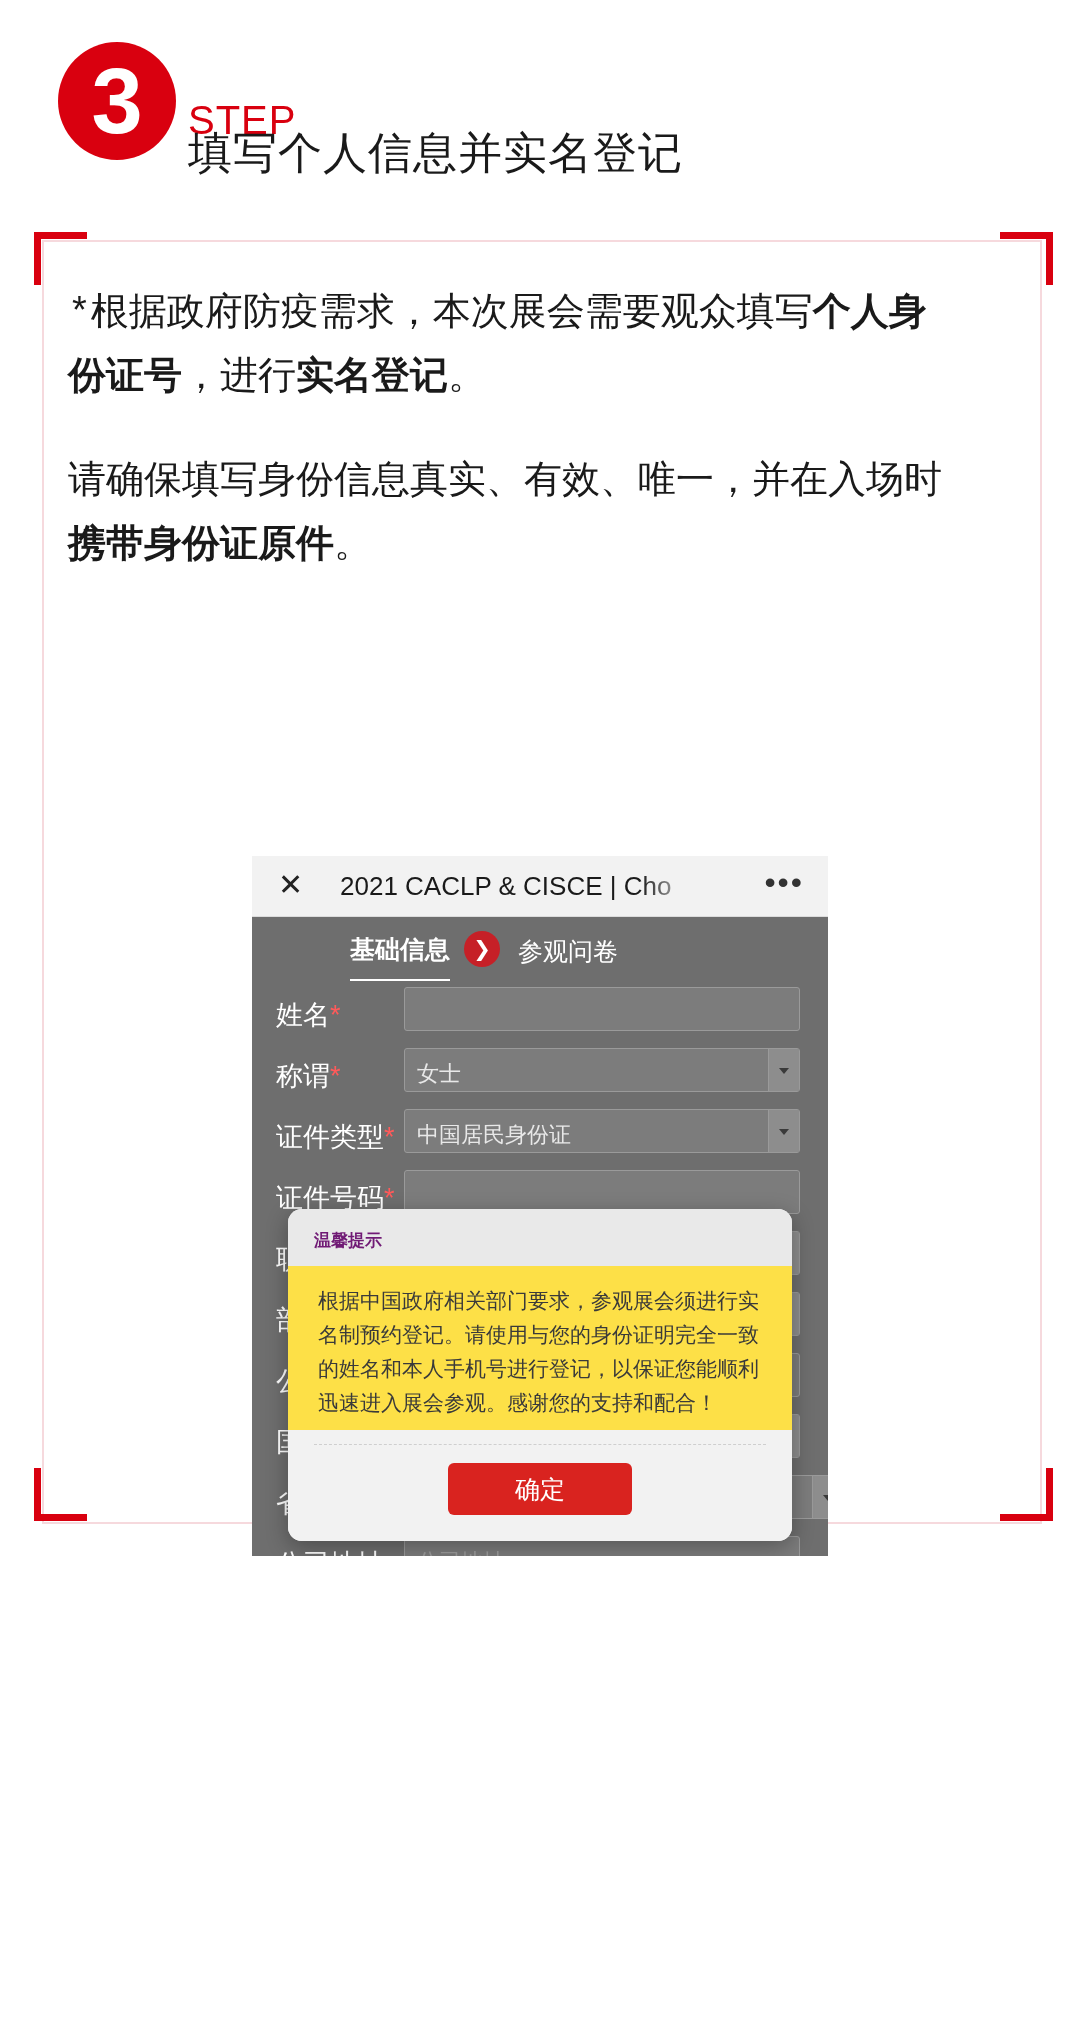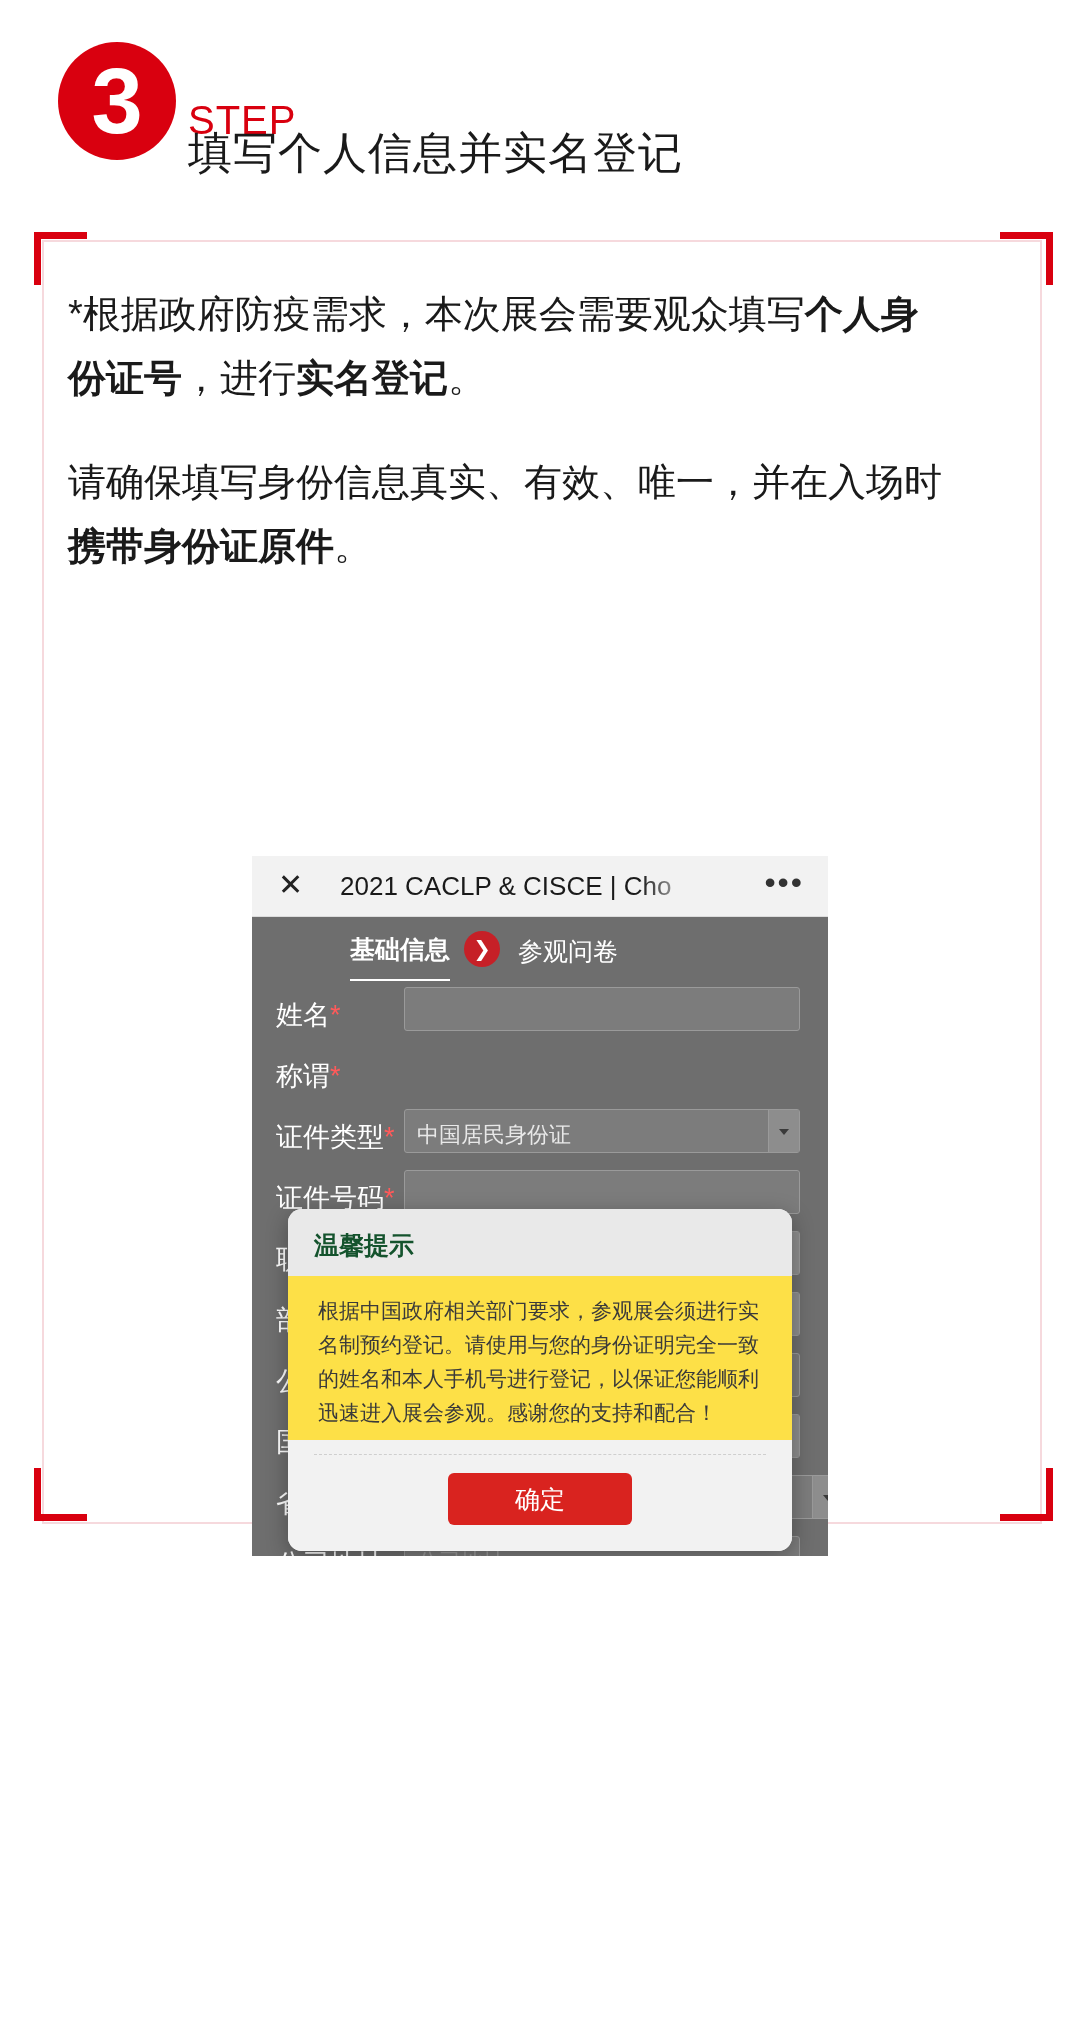--- a/index.html
+++ b/index.html
@@ -85,20 +85,21 @@
   .corner.br { left: 1000px; top: 1468px; border-left: none; border-top: none; }
 
   .card-text {
     position: absolute;
     left: 68px;
     top: 282px;
     width: 880px;
     color: #1a1a1a;
     font-size: 38px;
     line-height: 64px;
+    font-family: Liberation Mono, monospace;
   }
   .card-text p { margin: 0 0 40px 0; }
   .card-text b { font-weight: bold; }
 
   
   .phone {
     position: absolute;
     left: 252px;
     top: 856px;
     width: 576px;
@@ -257,23 +258,23 @@
     left: 36px;
     top: 292px;
     width: 504px;
     background: #f2f2f2;
     border-radius: 14px;
     box-shadow: 0 6px 22px rgba(0,0,0,0.3);
     overflow: hidden;
   }
   .modal-title {
     padding: 20px 0 14px 26px;
-    font-size: 25px;
+    font-size: 17px;
     font-weight: bold;
-    color: #14532d;
+    color: #701a75;
     background: #e9e9e9;
   }
   .modal-body {
     padding: 18px 30px 10px 30px;
     font-size: 21px;
     line-height: 34px;
     color: #3a3a3a;
     background: #fde047;
   }
   .modal-sep {
@@ -337,20 +338,24 @@
 
       <div class="frow">
         <div class="flabel"><span>姓名</span><span class="req">*</span></div>
         <div class="finput">
             <span class="val"></span>
           </div>
       </div>
 
       <div class="frow">
         <div class="flabel"><span>称谓</span><span class="req">*</span></div>
+        <div class="finput">
+          <span class="val">女士</span>
+          <span class="caret"></span>
+        </div>
       </div>
 
       <div class="frow">
         <div class="flabel"><span>证件类型</span><span class="req">*</span></div>
         <div class="finput">
           <span class="val">中国居民身份证</span>
           <span class="caret"></span>
         </div>
       </div>
 

